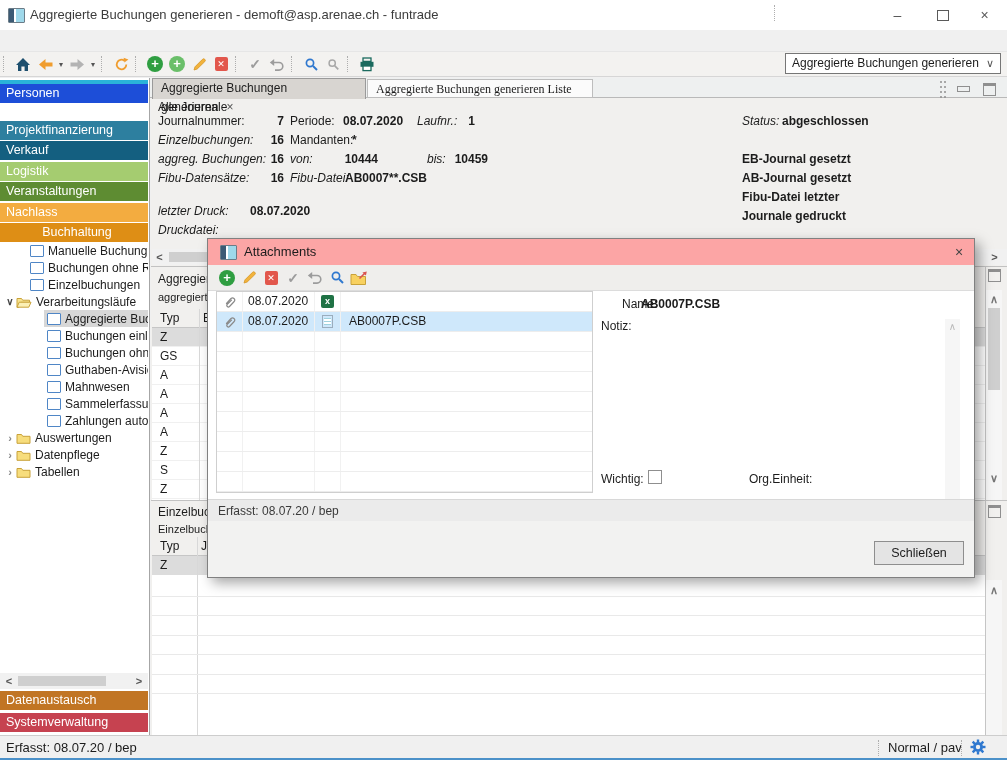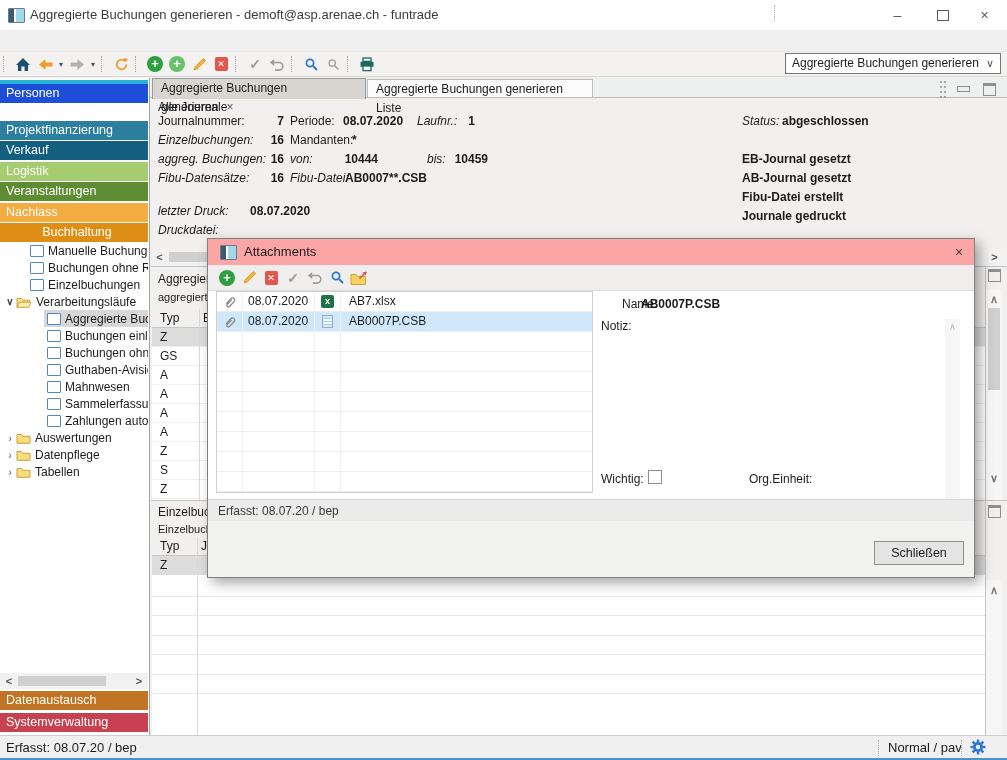--- a/index.html
+++ b/index.html
@@ -51,21 +51,21 @@
   .chev{width:12px;text-align:center;color:#8a8a8a;font-weight:bold;font-size:11px;flex:0 0 auto;}
   .chev.open{color:#444;font-size:10px;}
   .scrollbtn{background:#f1f1f1;text-align:center;color:#555;font-size:11px;font-weight:bold;line-height:16px;}
   #side-hscroll{left:0;top:673px;width:148px;height:16px;background:#f1f1f1;}
 
   
   #tabbar{left:150px;top:78px;width:857px;height:20px;background:#eef0f0;border-bottom:1px solid #b9b9b9;box-sizing:border-box;}
   .tab{height:20px;line-height:19px;font-size:12px;box-sizing:border-box;padding:0 8px;}
   #tab-active{left:152px;top:78px;width:214px;background:#d8d5d1;border:1px solid #9a9a9a;border-bottom:none;height:21px;}
   #tab-active .x{margin-left:8px;color:#555;}
-  #tab-inactive{left:367px;top:79px;width:226px;background:#fbfbfb;border:1px solid #bdbdbd;height:19px;}
+  #tab-inactive{left:367px;top:79px;width:226px;background:#fbfbfb;border:1px solid #bdbdbd;height:19px;font-family:Liberation Serif, serif;}
   .dots-ico{width:8px;height:18px;position:relative;}
   .dots-ico i{position:absolute;left:1px;top:1px;width:2px;height:2px;background:#8f8f8f;border-radius:50%;
     box-shadow:4px 0 #8f8f8f,0 5px #8f8f8f,4px 5px #8f8f8f,0 10px #8f8f8f,4px 10px #8f8f8f,0 15px #8f8f8f,4px 15px #8f8f8f;}
   .bar-ico{width:11px;height:4px;border:1px solid #8f8f8f;}
   .panel-ico{width:11px;height:9px;border:1px solid #8f8f8f;border-top:3px solid #8f8f8f;}
 
   
   #content{left:151px;top:98px;width:856px;height:637px;background:#f1f0ee;}
   .hline{height:0;border-top:1px solid #c2c2c2;}
   .vline{width:0;border-left:1px solid #d9d9d9;}
@@ -320,21 +320,21 @@
   <div class="a lbl it" style="left:427px;top:152px">bis:</div>
   <div class="a lbl b num" style="left:430px;top:152px;width:58px">10459</div>
   <div class="a lbl b" style="left:742px;top:152px">EB-Journal gesetzt</div>
 
   <div class="a lbl it" style="left:158px;top:171px">Fibu-Datensätze:</div>
   <div class="a lbl b num" style="left:240px;top:171px;width:44px">16</div>
   <div class="a lbl it" style="left:290px;top:171px">Fibu-Datei:</div>
   <div class="a lbl b" style="left:345px;top:171px">AB0007**.CSB</div>
   <div class="a lbl b" style="left:742px;top:171px">AB-Journal gesetzt</div>
 
-  <div class="a lbl b" style="left:742px;top:190px">Fibu-Datei erstellt</div>
+  <div class="a lbl b" style="left:742px;top:190px">Fibu-Datei letzter</div>
 
   <div class="a lbl it" style="left:158px;top:204px">letzter Druck:</div>
   <div class="a lbl b" style="left:250px;top:204px">08.07.2020</div>
   <div class="a lbl b" style="left:742px;top:209px">Journale gedruckt</div>
 
   <div class="a lbl it" style="left:158px;top:223px">Druckdatei:</div>
 
   <div class="a" style="left:152px;top:249px;width:855px;height:16px;background:#f1f1f1"></div>
   <div class="a scrollbtn" style="left:152px;top:249px;width:15px;height:16px">&lt;</div>
   <div class="a thumb" style="left:169px;top:252px;width:260px;height:10px"></div>
@@ -433,21 +433,20 @@
       <div class="drow">
         <span class="c1">
             <svg width="13" height="14" viewBox="0 0 13 14">
               <path d="M3.5 8.5 L8 3.5 a2.2 2.2 0 0 1 3.2 3 L6.5 11.5 a1.5 1.5 0 0 1 -2.2 -2.1 L8.5 5.2" fill="none" stroke="#8a8a8a" stroke-width="1.2" stroke-linecap="round"></path>
             </svg>
           </span>
         <span class="c2">08.07.2020</span>
         <span class="c3">
             <span class="xlsx-ico">x</span>
           </span>
-        <span class="c4">AB7.xlsx</span>
       </div>
       <div class="drow sel">
         <span class="c1">
             <svg width="13" height="14" viewBox="0 0 13 14">
               <path d="M3.5 8.5 L8 3.5 a2.2 2.2 0 0 1 3.2 3 L6.5 11.5 a1.5 1.5 0 0 1 -2.2 -2.1 L8.5 5.2" fill="none" stroke="#8a8a8a" stroke-width="1.2" stroke-linecap="round"></path>
             </svg>
           </span>
         <span class="c2">08.07.2020</span>
         <span class="c3">
             <span class="csb-ico"></span>

